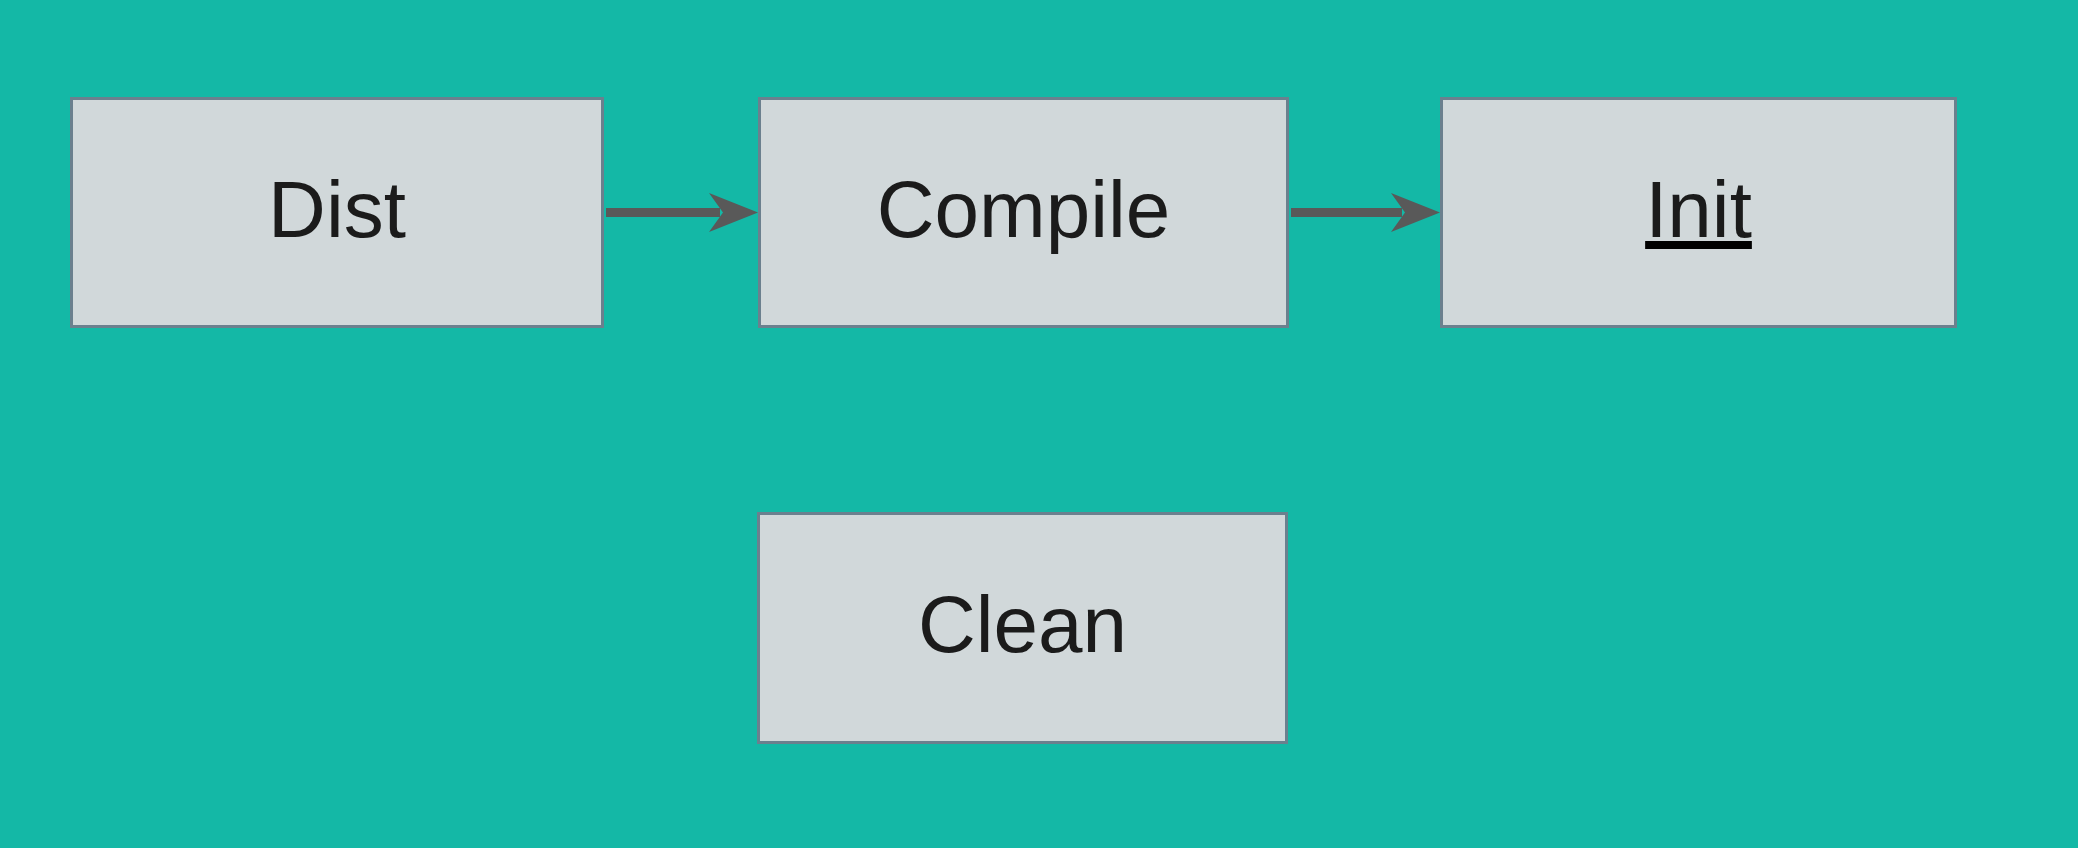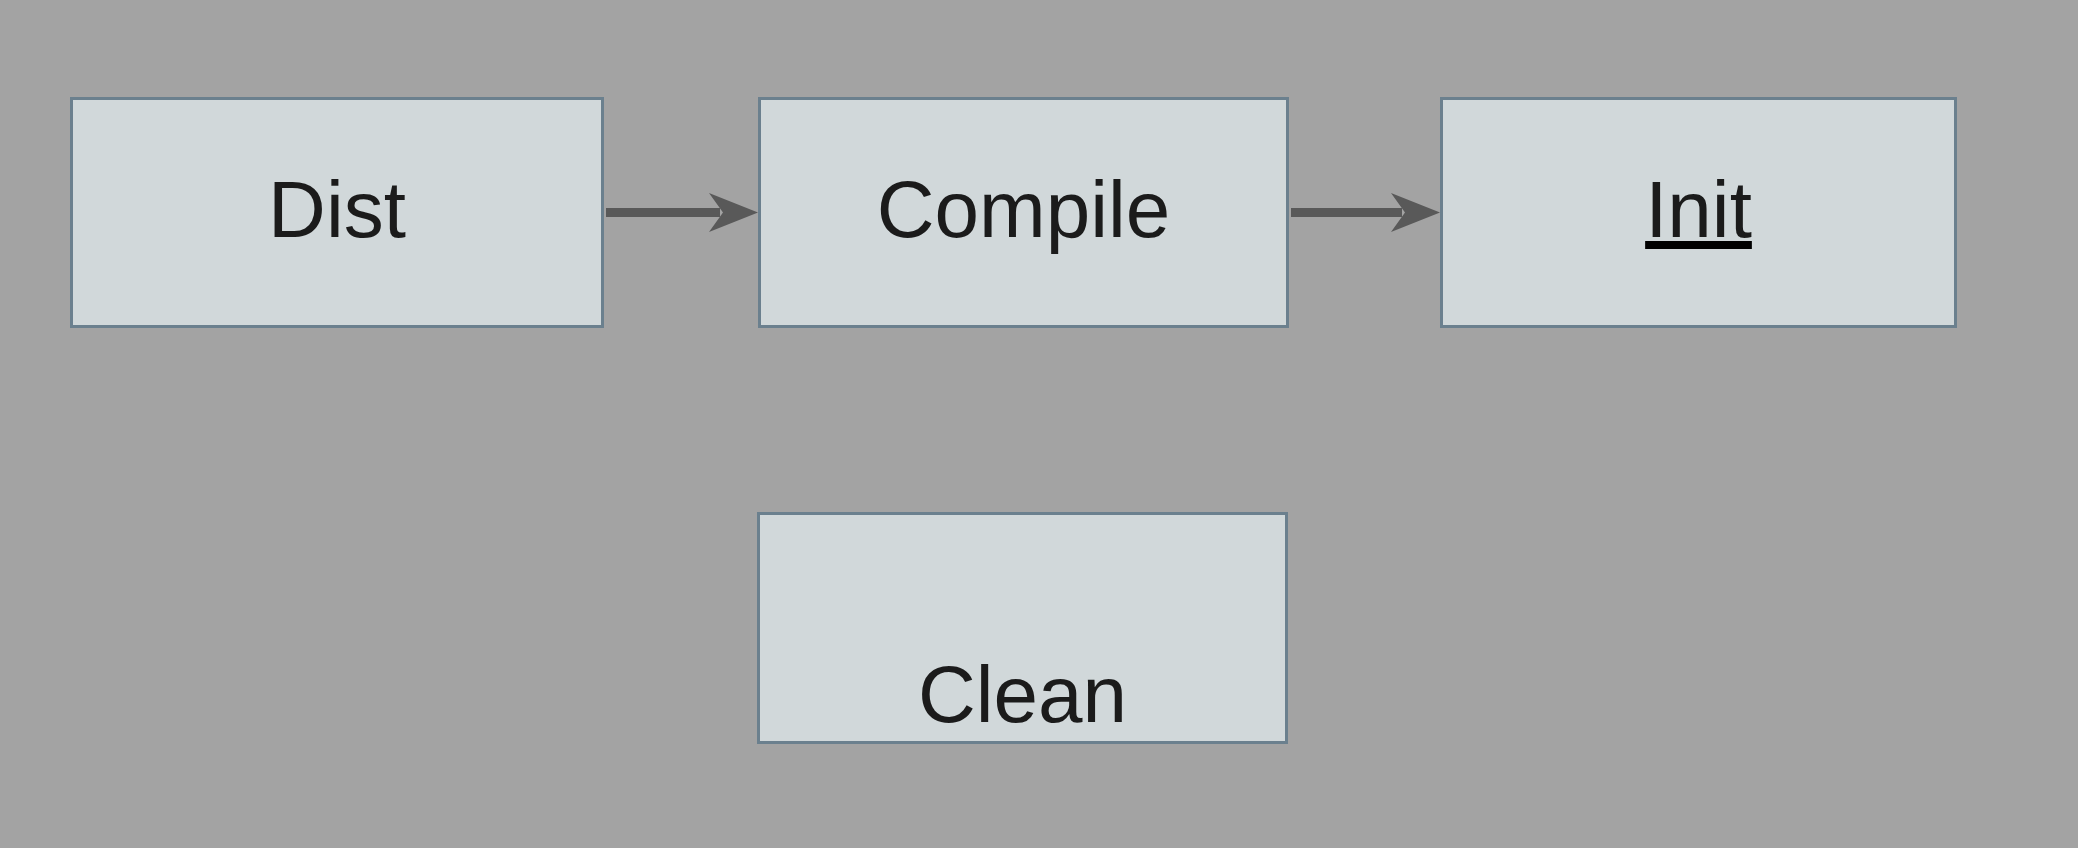--- a/index.html
+++ b/index.html
@@ -5,21 +5,21 @@
   html, body {
     margin: 0;
     padding: 0;
     background: #ffffff;
     font-family: "Liberation Sans", sans-serif;
   }
   #canvas {
     position: relative;
     width: 2078px;
     height: 848px;
-    background: #a3a3a3;
+    background: #14b8a6;
     overflow: hidden;
   }
   .node {
     position: absolute;
     background: #d1d8da;
     border: 3px solid #6b808e;
     box-sizing: border-box;
     display: flex;
     align-items: center;
     justify-content: center;
@@ -28,21 +28,21 @@
     font-size: 80px;
     line-height: 1;
     color: #1b1b1b;
     letter-spacing: 0px;
     white-space: nowrap;
     padding-bottom: 6px;
   }
   #node-dist    { left: 70px;   top: 97px;  width: 534px; height: 231px; }
   #node-compile { left: 758px;  top: 97px;  width: 531px; height: 231px; text-align: right; }
   #node-init    { left: 1440px; top: 97px;  width: 517px; height: 231px; text-decoration: underline; }
-  #node-clean   { left: 757px;  top: 512px; width: 531px; height: 232px; align-items: flex-end; }
+  #node-clean   { left: 757px;  top: 512px; width: 531px; height: 232px; }
   .arrow {
     position: absolute;
     top: 192px;
     height: 41px;
   }
   #arrow-1 { left: 606px;  width: 152px; }
   #arrow-2 { left: 1291px; width: 149px; }
   .arrow svg { display: block; width: 100%; height: 100%; }
 </style>
 </head>

